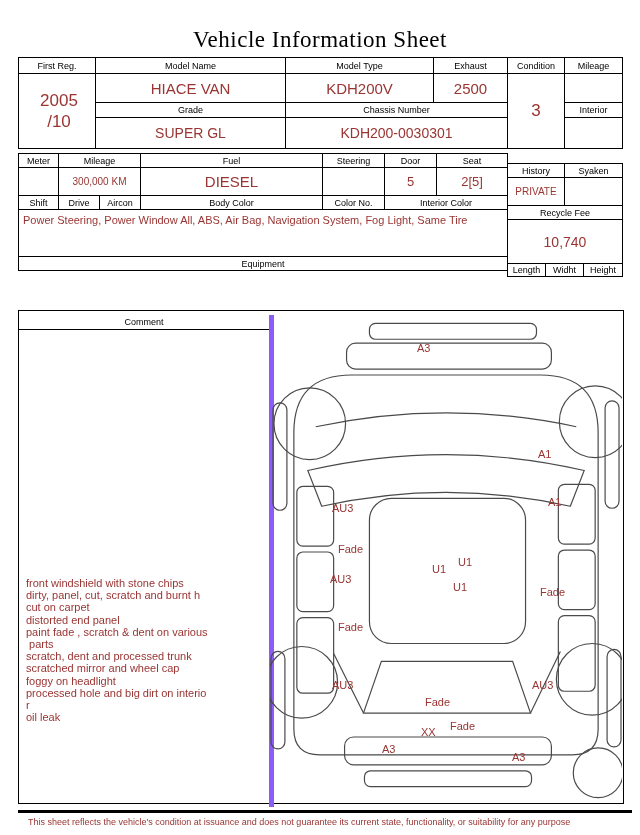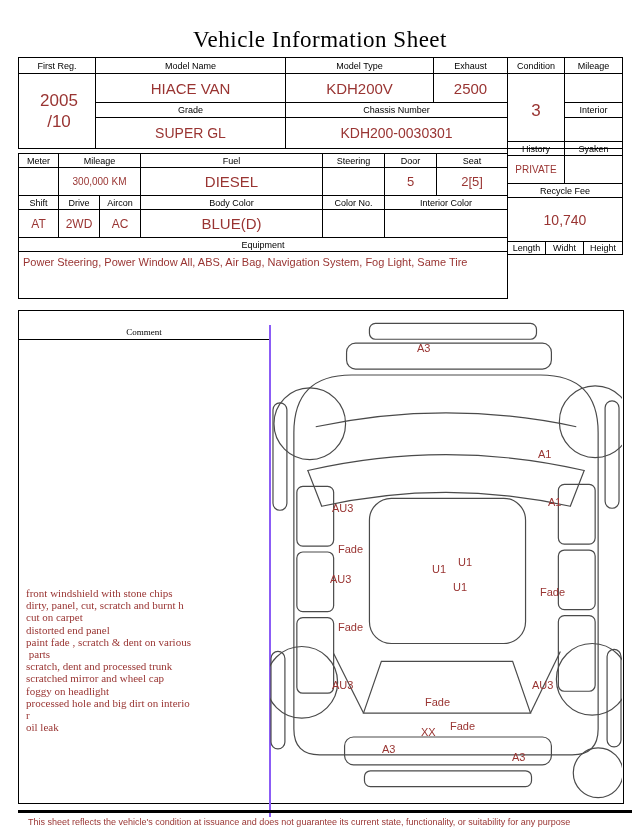--- a/index.html
+++ b/index.html
@@ -10,21 +10,21 @@
   .lbl{font-size:9px;color:#000;}
   .red{color:#993432;}
   .v10{font-size:10px;}
   .v12{font-size:12px;}
   .v13{font-size:13px;}
   .v14{font-size:14px;}
   .v15{font-size:15px;}
   .v17{font-size:17px;}
   .leftal{text-align:center;padding-left:4px !important;}
   .mainbox{position:absolute;left:18px;top:310px;width:604px;height:492px;border:1px solid #000;}
-  .comment-panel{position:absolute;left:0;top:14px;width:250px;height:100%;border-right:2px solid #8b5cf6;font-family:Liberation Serif, serif;}
+  .comment-panel{position:absolute;left:0;top:4px;width:250px;height:100%;border-right:5px solid #8b5cf6;}
   .panel-header{height:14px;line-height:14px;text-align:center;font-size:9px;border-bottom:1px solid #000;}
   .comment-body{height:242px;}
   .sn{border-top:1px solid #000;}
   .notes{padding:5px 2px 0 7px;}
   .note-line{font-size:11px;line-height:12.2px;color:#993432;white-space:pre-wrap;}
   .diagram{position:absolute;left:251px;top:0;width:352px;height:490px;}
   .diagram svg{position:absolute;left:0;top:0;}
   .ann{position:absolute;font-size:11px;color:#993432;line-height:1;white-space:nowrap;}
   .equip{font-size:11px;text-align:left !important;vertical-align:top !important;padding:3px 4px !important;line-height:1.35;}
   .footer{position:absolute;left:18px;top:810px;width:604px;border-top:3px solid #000;padding:4px 0 0 10px;font-size:9px;color:#993432;}
@@ -121,38 +121,30 @@
       <td class="red v13">2[5]</td>
     </tr>
     <tr style="height:14px">
       <td class="lbl">Shift</td>
       <td class="lbl">Drive</td>
       <td class="lbl">Aircon</td>
       <td class="lbl">Body Color</td>
       <td class="lbl">Color No.</td>
       <td colspan="2" class="lbl">Interior Color</td>
     </tr>
-    <tr style="height:28px">
-      <td class="red v12">AT</td>
-      <td class="red v12">2WD</td>
-      <td class="red v12">AC</td>
-      <td class="red v15">BLUE(D)</td>
-      <td></td>
-      <td colspan="2"></td>
+    <tr style="height:47px">
+      <td colspan="7" class="red equip">Power Steering, Power Window All, ABS, Air Bag, Navigation System, Fog Light, Same Tire</td>
     </tr>
     <tr style="height:14px">
       <td colspan="7" class="lbl">Equipment</td>
     </tr>
-    <tr style="height:47px">
-      <td colspan="7" class="red equip">Power Steering, Power Window All, ABS, Air Bag, Navigation System, Fog Light, Same Tire</td>
-    </tr>
-  </tbody>
-    </table>
-
-  <table class="tbl" style="left:507px;top:141px;width:115px">
+  </tbody>
+    </table>
+
+  <table class="tbl" style="left:507px;top:163px;width:115px">
     <colgroup>
         <col style="width:19px">
         <col style="width:19px">
         <col style="width:19px">
         <col style="width:19px">
         <col style="width:19px">
         <col style="width:20px">
       </colgroup>
     <tbody>
         <tr style="height:14px">

